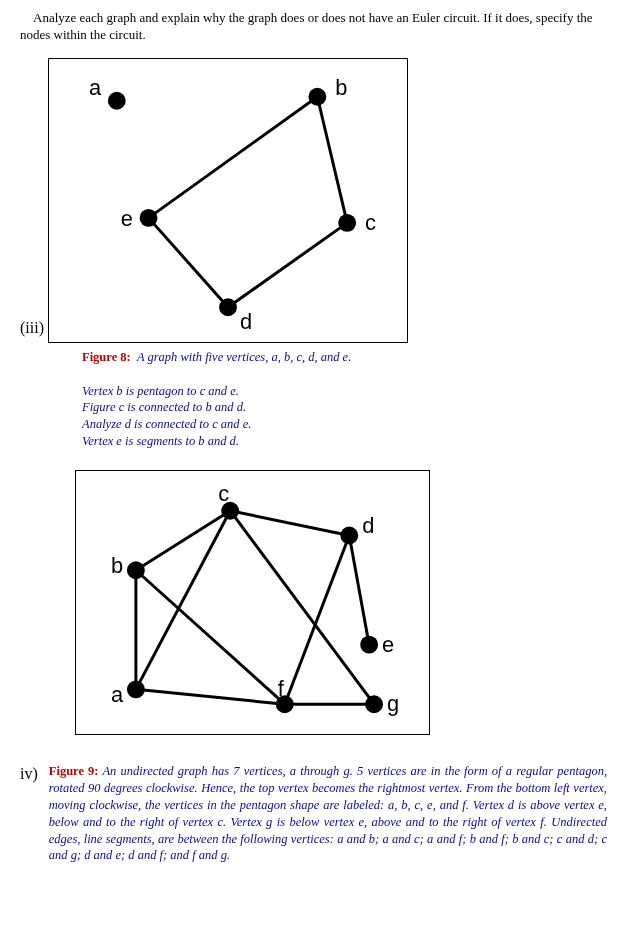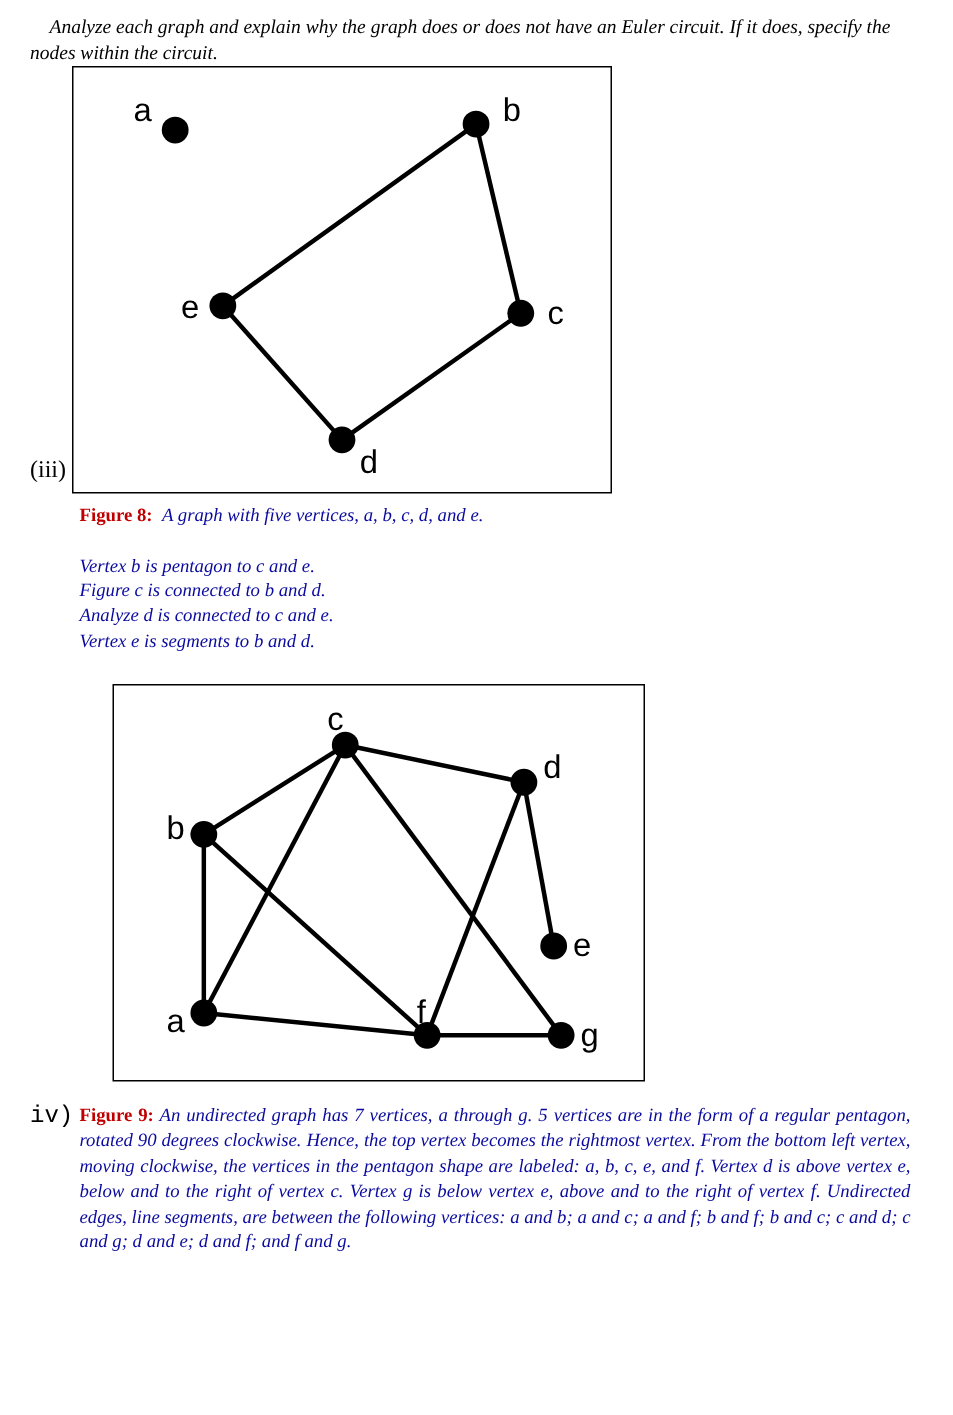--- a/index.html
+++ b/index.html
@@ -10,42 +10,41 @@
     body {
       width: 635px;
       height: 943px;
       background: white;
       font-family: "Times New Roman", Times, serif;
       font-size: 13px;
       padding: 10px 20px;
       color: #000;
     }
     .prompt {
+      margin-bottom: 14px;
       line-height: 1.3;
       text-indent: 1em;
-      font-style: italic;
     }
     .figure-block {
       margin-left: 55px;
     }
     .item-row {
       display: flex;
       align-items: flex-end;
     }
     .item-num {
       width: 28px;
       text-align: right;
       padding-right: 6px;
       font-size: 16px;
       margin-bottom: 6px;
     }
     .item-num-top {
       align-self: flex-start;
-      margin-top: 0;
-      font-family: Liberation Mono, monospace;
+      margin-top: 16px;
     }
     .graph-box {
       border: 1.5px solid #000;
       background: #fff;
       display: block;
     }
     .caption {
       color: #0a0a9e;
       font-style: italic;
       font-size: 12.5px;
@@ -107,21 +106,21 @@
 
       <text class="vlabel" x="40" y="36">a</text>
       <text class="vlabel" x="288" y="36">b</text>
       <text class="vlabel" x="318" y="172">c</text>
       <text class="vlabel" x="192" y="272">d</text>
       <text class="vlabel" x="72" y="168">e</text>
     </svg>
   </div>
 </div>
 
-<div class="caption" style="margin-left:33px;">
+<div class="caption" style="margin-left:62px;">
   <span class="figlabel">Figure 8:</span>
   &nbsp;<span class="figlabel-it">A graph with five vertices, a, b, c, d, and e.</span><br>
   <br>
   <span>Vertex b is pentagon to c and e.</span><br>
   <span>Figure c is connected to b and d.</span><br>
   <span>Analyze d is connected to c and e.</span><br>
   <span>Vertex e is segments to b and d.</span>
 </div>
 
 <div class="section-gap"></div>
@@ -155,17 +154,17 @@
     <text class="vlabel" x="308" y="182">e</text>
     <text class="vlabel" x="203" y="227">f</text>
     <text class="vlabel" x="313" y="242">g</text>
   </svg>
 </div>
 
 <div style="height:14px;"></div>
 
 <div style="display:flex; align-items:flex-start;">
   <span class="item-num item-num-top">iv)</span>
-  <div class="caption caption-block-iv" style="margin-left:5px; margin-top:0;">
+  <div class="caption caption-block-iv" style="margin-left:5px; margin-top:14px;">
     <span class="figlabel">Figure 9:</span>
     <span>An undirected graph has 7 vertices, a through g. 5 vertices are in the form of a regular pentagon, rotated 90 degrees clockwise. Hence, the top vertex becomes the rightmost vertex. From the bottom left vertex, moving clockwise, the vertices in the pentagon shape are labeled: a, b, c, e, and f. Vertex d is above vertex e, below and to the right of vertex c. Vertex g is below vertex e, above and to the right of vertex f. Undirected edges, line segments, are between the following vertices: a and b; a and c; a and f; b and f; b and c; c and d; c and g; d and e; d and f; and f and g.</span>
   </div>
 </div>
 
 </body></html>

